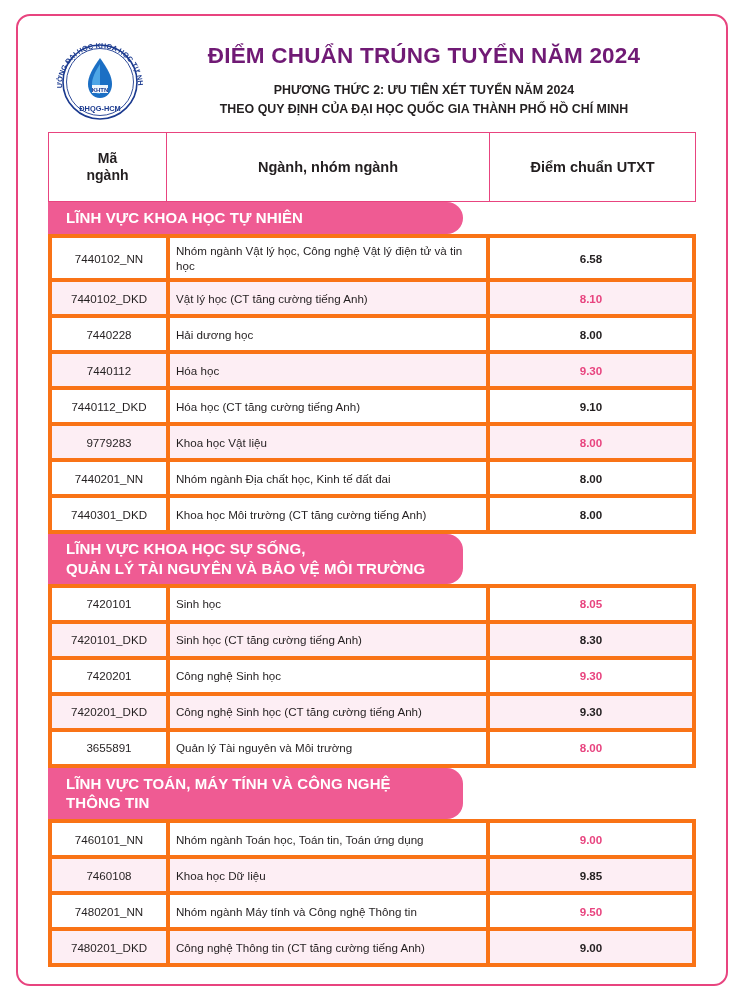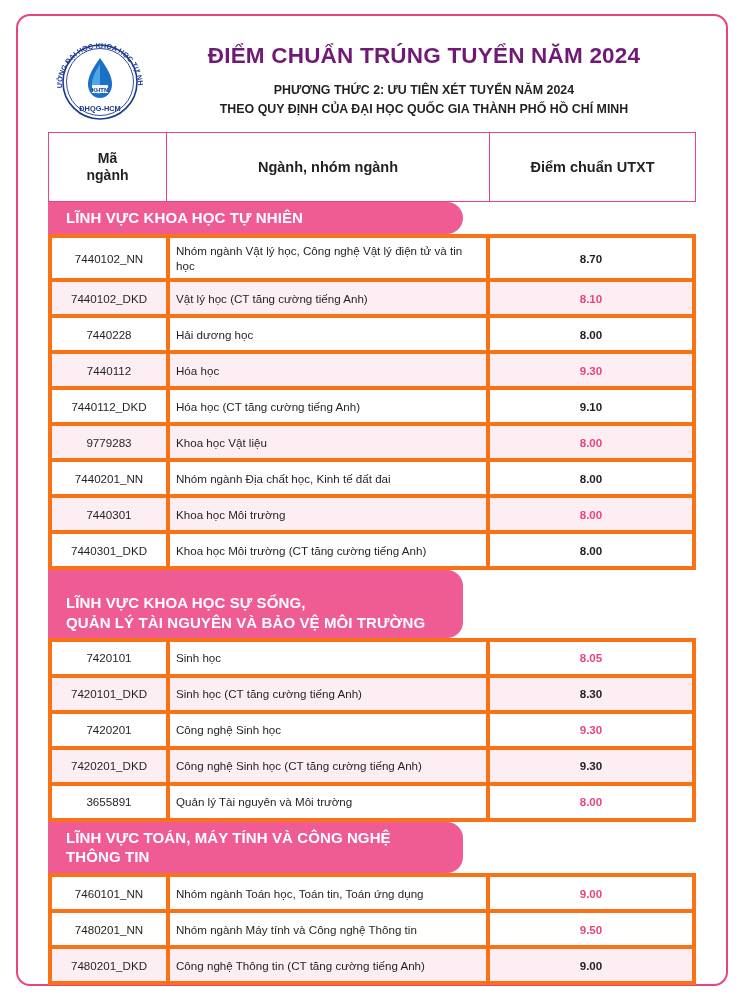--- a/index.html
+++ b/index.html
@@ -109,21 +109,21 @@
     font-weight: bold;
     font-size: 15px;
     padding: 6px 14px 7px 18px;
     border-radius: 0 16px 16px 0;
     width: 64%;
     box-sizing: border-box;
     line-height: 1.28;
     letter-spacing: 0.1px;
   }
   .band-inner.two-line {
-    padding-top: 23px;
+    padding-top: 5px;
     padding-bottom: 6px;
   }
 
   
   table.data {
     width: 100%;
     border-collapse: collapse;
     table-layout: fixed;
     margin-top: 0;
   }
@@ -215,21 +215,21 @@
           <table class="data">
             <colgroup>
               <col style="width:118px">
               <col>
               <col style="width:206px">
             </colgroup>
             <tbody>
               <tr>
                 <td class="code">7440102_NN</td>
                 <td class="name two">Nhóm ngành Vật lý học, Công nghệ Vật lý điện tử và tin học</td>
-                <td class="score dark">8.70</td>
+                <td class="score dark">6.58</td>
               </tr>
               <tr class="alt">
                 <td class="code">7440102_DKD</td>
                 <td class="name">Vật lý học (CT tăng cường tiếng Anh)</td>
                 <td class="score pink">8.10</td>
               </tr>
               <tr>
                 <td class="code">7440228</td>
                 <td class="name">Hải dương học</td>
                 <td class="score dark">8.00</td>
@@ -246,25 +246,20 @@
               </tr>
               <tr class="alt">
                 <td class="code">9779283</td>
                 <td class="name">Khoa học Vật liệu</td>
                 <td class="score pink">8.00</td>
               </tr>
               <tr>
                 <td class="code">7440201_NN</td>
                 <td class="name">Nhóm ngành Địa chất học, Kinh tế đất đai</td>
                 <td class="score dark">8.00</td>
-              </tr>
-              <tr class="alt">
-                <td class="code">7440301</td>
-                <td class="name">Khoa học Môi trường</td>
-                <td class="score pink">8.00</td>
               </tr>
               <tr>
                 <td class="code">7440301_DKD</td>
                 <td class="name">Khoa học Môi trường (CT tăng cường tiếng Anh)</td>
                 <td class="score dark">8.00</td>
               </tr>
             </tbody>
           </table>
         </div>
         <div class="band">
@@ -316,20 +311,25 @@
               <col style="width:118px">
               <col>
               <col style="width:206px">
             </colgroup>
             <tbody>
               <tr>
                 <td class="code">7460101_NN</td>
                 <td class="name">Nhóm ngành Toán học, Toán tin, Toán ứng dụng</td>
                 <td class="score pink">9.00</td>
               </tr>
+              <tr class="alt">
+                <td class="code">7460108</td>
+                <td class="name">Khoa học Dữ liệu</td>
+                <td class="score dark">9.85</td>
+              </tr>
               <tr>
                 <td class="code">7480201_NN</td>
                 <td class="name">Nhóm ngành Máy tính và Công nghệ Thông tin</td>
                 <td class="score pink">9.50</td>
               </tr>
               <tr class="alt">
                 <td class="code">7480201_DKD</td>
                 <td class="name">Công nghệ Thông tin (CT tăng cường tiếng Anh)</td>
                 <td class="score dark">9.00</td>
               </tr>

